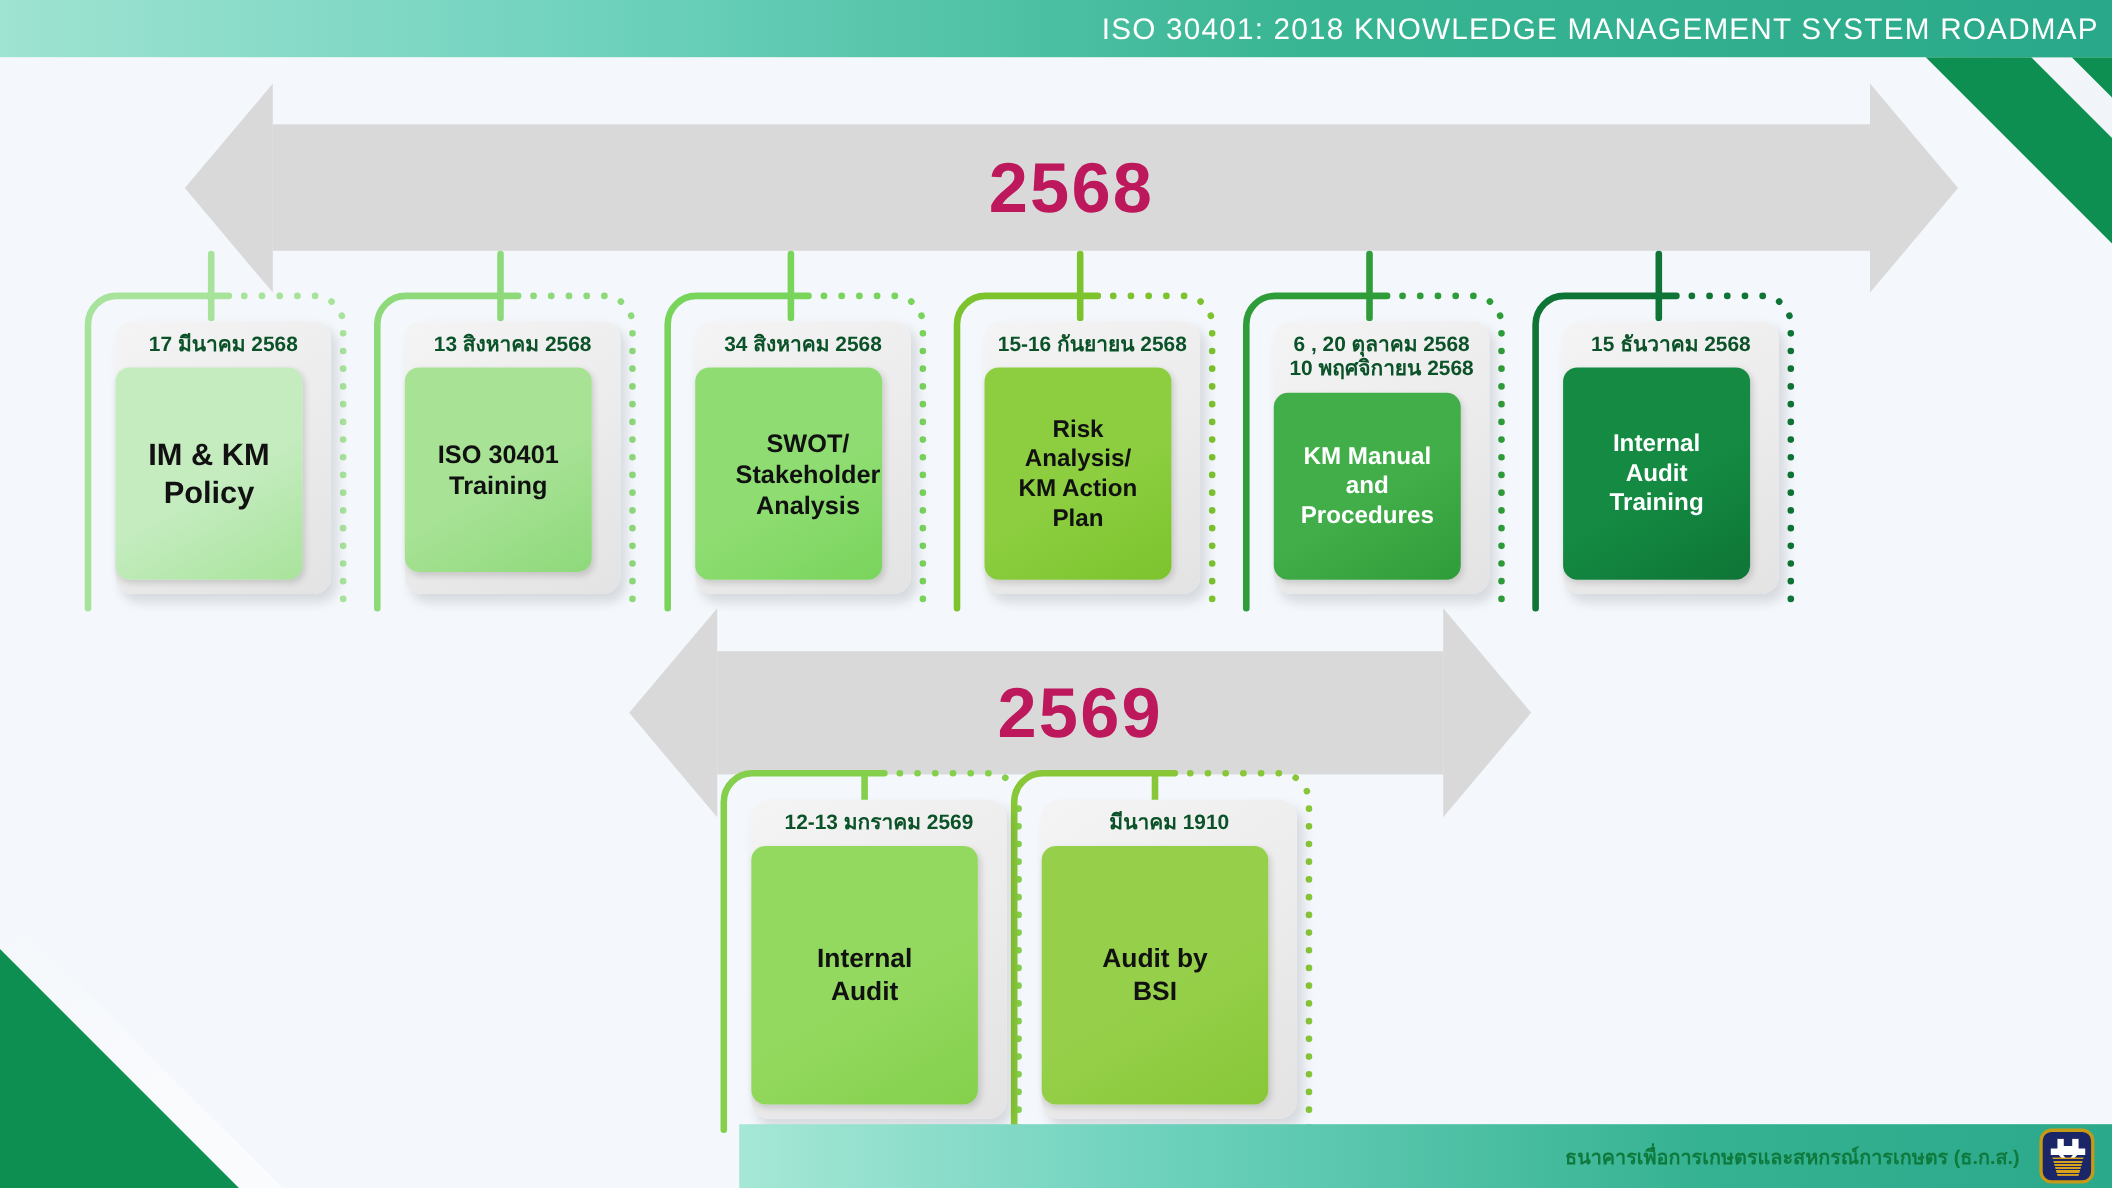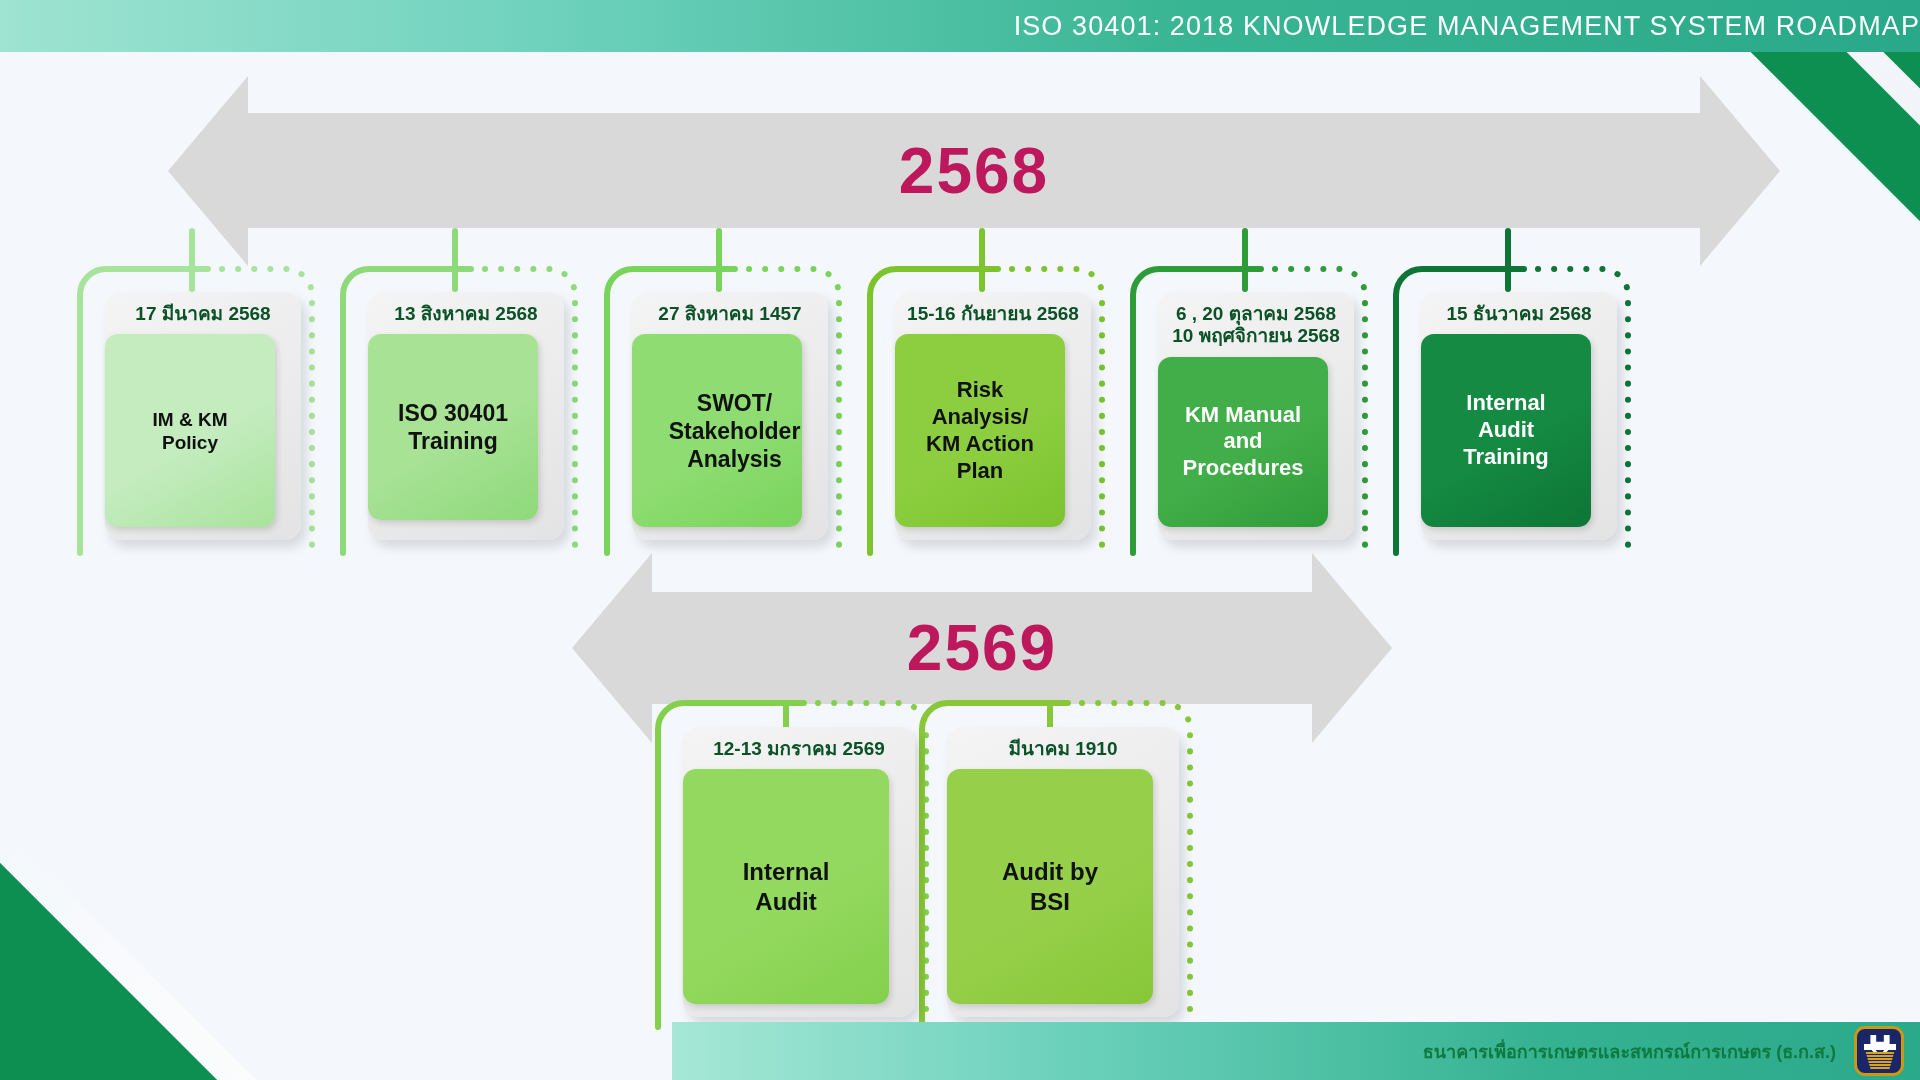--- a/index.html
+++ b/index.html
@@ -41,21 +41,21 @@
     position:absolute; width:950px; height:28px;
     background:linear-gradient(90deg,#eef3f9,#ffffff);
     transform: rotate(45deg); bottom:148px; left:-400px;
   }
 
   
   #header {
     position:absolute; top:0; left:0; width:1920px; height:52px;
     background:linear-gradient(90deg,#9fe3d2 0%, #6fd2bd 28%, #38b593 62%, #2aa98a 100%);
     display:flex; align-items:center; justify-content:flex-end;
-    padding-right:0; z-index:6;
+    padding-right:12px; z-index:6;
   }
   #header .title {
     color:#ffffff; font-size:27px; letter-spacing:1.1px;
     font-weight:400; white-space:nowrap;
   }
 
   
   #footer {
     position:absolute; bottom:0; left:672px; width:1248px; height:58px;
     background:linear-gradient(90deg,#a6e7d6 0%, #6ed2bd 30%, #35b291 70%, #2ba98b 100%);
@@ -168,21 +168,21 @@
       <div class="frame" style="left: 77px; top: 266px;">
         <svg width="238" height="290" viewBox="0 0 238 290">
           <path d="M 131 3 H 29 A 26 26 0 0 0 3 29 V 287" fill="none" stroke="#a8e39b" stroke-width="6" stroke-linecap="round"></path>
           <path d="M 145 3 H 209 A 26 26 0 0 1 235 29 V 287" fill="none" stroke="#a8e39b" stroke-width="6" stroke-linecap="round" stroke-dasharray="0.1 16"></path>
         </svg>
       </div>
       <div class="card" style="left: 105px; top: 292px; width: 196px; height: 248px;">
         <div class="dates">
           <div class="date">17 มีนาคม 2568</div>
         </div>
-        <div class="inner" style="width: 170px; flex: 1 1 auto; margin-bottom: 13px; background: linear-gradient(150deg, rgb(196, 236, 191) 0%, rgb(196, 236, 191) 55%, rgb(168, 227, 155) 100%); color: rgb(17, 17, 17); font-size: 19px;">
+        <div class="inner" style="width: 170px; flex: 1 1 auto; margin-bottom: 13px; background: linear-gradient(150deg, rgb(196, 236, 191) 0%, rgb(196, 236, 191) 55%, rgb(168, 227, 155) 100%); color: rgb(17, 17, 17); font-size: 28px;">
           <span>IM &amp; KM<br>Policy</span>
         </div>
       </div>
       <div class="stem" style="left: 452px; top: 228px; height: 64px; background: rgb(142, 217, 122);"></div>
       <div class="frame" style="left: 340px; top: 266px;">
         <svg width="238" height="290" viewBox="0 0 238 290">
           <path d="M 131 3 H 29 A 26 26 0 0 0 3 29 V 287" fill="none" stroke="#8ed97a" stroke-width="6" stroke-linecap="round"></path>
           <path d="M 145 3 H 209 A 26 26 0 0 1 235 29 V 287" fill="none" stroke="#8ed97a" stroke-width="6" stroke-linecap="round" stroke-dasharray="0.1 16"></path>
         </svg>
       </div>
@@ -196,21 +196,21 @@
       </div>
       <div class="stem" style="left: 716px; top: 228px; height: 64px; background: rgb(121, 212, 92);"></div>
       <div class="frame" style="left: 604px; top: 266px;">
         <svg width="238" height="290" viewBox="0 0 238 290">
           <path d="M 131 3 H 29 A 26 26 0 0 0 3 29 V 287" fill="none" stroke="#79d45c" stroke-width="6" stroke-linecap="round"></path>
           <path d="M 145 3 H 209 A 26 26 0 0 1 235 29 V 287" fill="none" stroke="#79d45c" stroke-width="6" stroke-linecap="round" stroke-dasharray="0.1 16"></path>
         </svg>
       </div>
       <div class="card" style="left: 632px; top: 292px; width: 196px; height: 248px;">
         <div class="dates">
-          <div class="date">27 สิงหาคม 1457</div>
+          <div class="date">34 สิงหาคม 2568</div>
         </div>
         <div class="inner" style="width: 170px; flex: 1 1 auto; margin-bottom: 13px; background: linear-gradient(150deg, rgb(143, 221, 114) 0%, rgb(143, 221, 114) 55%, rgb(121, 212, 92) 100%); color: rgb(17, 17, 17); font-size: 23px; padding-left: 43px;">
           <span>SWOT/<br>Stakeholder<br>Analysis</span>
         </div>
       </div>
       <div class="stem" style="left: 979px; top: 228px; height: 64px; background: rgb(124, 195, 46);"></div>
       <div class="frame" style="left: 867px; top: 266px;">
         <svg width="238" height="290" viewBox="0 0 238 290">
           <path d="M 131 3 H 29 A 26 26 0 0 0 3 29 V 287" fill="none" stroke="#7cc32e" stroke-width="6" stroke-linecap="round"></path>
           <path d="M 145 3 H 209 A 26 26 0 0 1 235 29 V 287" fill="none" stroke="#7cc32e" stroke-width="6" stroke-linecap="round" stroke-dasharray="0.1 16"></path>

